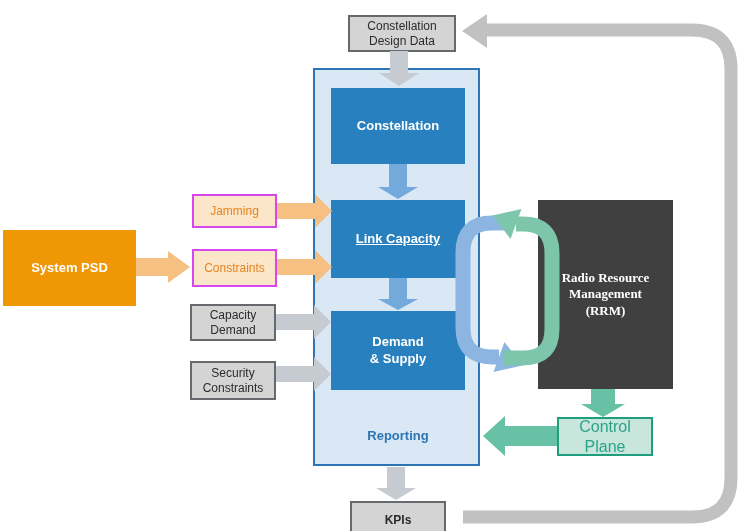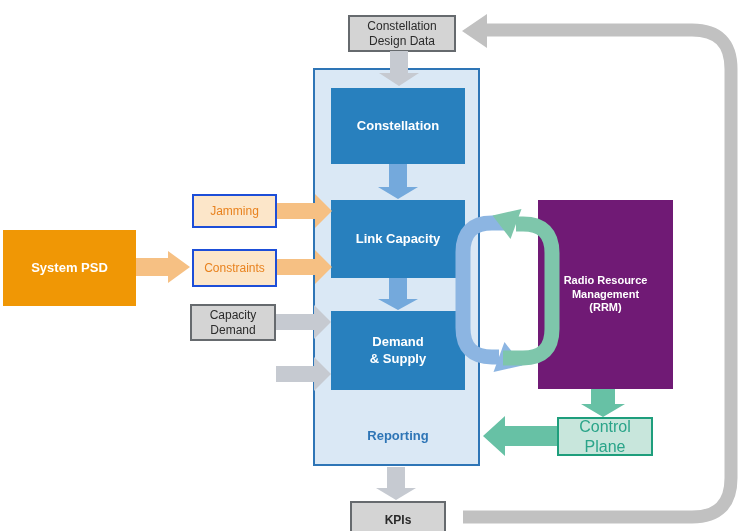--- a/index.html
+++ b/index.html
@@ -7,38 +7,38 @@
   .node{position:absolute;display:flex;align-items:center;justify-content:center;
         text-align:center;white-space:pre-line;box-sizing:border-box;line-height:1.25;}
   
   .graybox{background:#d4d4d4;border:2px solid #666a6e;color:#2b2b2b;font-size:12px;}
   
   .container-box{left:313px;top:57px;width:167px;height:398px;background:#dae8f5;
                  border:2px solid #2e75b6;}
   
   .bluebox{background:#2880be;color:#ffffff;font-weight:bold;font-size:13px;left:331px;width:134px;}
   .constellation{top:77px;height:76px;}
-  .link-capacity{top:189px;height:78px;}
+  .link-capacity{top:189px;height:78px;text-decoration:underline;}
   .demand-supply{top:300px;height:79px;}
   .reporting{left:331px;top:410px;width:134px;height:30px;color:#2e75b6;font-weight:bold;font-size:13px;}
   
   .psd{left:3px;top:219px;width:133px;height:76px;background:#f09705;color:#ffffff;
        font-weight:bold;font-size:13px;}
-  .orangebox{background:#fce6c9;border:2px solid #1d4ed8;color:#e8821e;font-size:12px;
+  .orangebox{background:#fce6c9;border:2px solid #d946ef;color:#e8821e;font-size:12px;
              left:192px;width:85px;}
   .jamming{top:183px;height:34px;}
   .interference{top:238px;height:38px;}
   
   .capacity-demand{left:190px;top:293px;width:86px;height:37px;}
   .security-constraints{left:190px;top:350px;width:86px;height:39px;}
   .design-data{left:348px;top:4px;width:108px;height:37px;}
   .kpis{left:350px;top:490px;width:96px;height:39px;font-weight:bold;}
   
-  .rrm{left:538px;top:189px;width:135px;height:189px;background:#701a75;color:#ffffff;
-       font-weight:bold;font-size:11px;}
+  .rrm{left:538px;top:189px;width:135px;height:189px;background:#404040;color:#ffffff;
+       font-weight:bold;font-size:13px;font-family:Liberation Serif, serif;}
   .control-plane{left:557px;top:406px;width:96px;height:39px;background:#c8e6dc;
                  border:2px solid #1e9e7c;color:#2aa489;font-size:16px;}
   svg.arrows{position:absolute;left:0;top:0;width:747px;height:531px;pointer-events:none;}
 </style>
 </head>
 <body>
 
 <div class="stage">
 
   <div class="node container-box"></div>
@@ -51,20 +51,22 @@
   <div class="node bluebox demand-supply">Demand
 &amp; Supply</div>
   <div class="node psd">System PSD</div>
 
   <div class="node reporting">Reporting</div>
   <div class="node orangebox jamming">Jamming</div>
   <div class="node orangebox interference">Constraints</div>
 
   <div class="node graybox capacity-demand">Capacity
 Demand</div>
+  <div class="node graybox security-constraints">Security
+Constraints</div>
 
   <div class="node rrm">Radio Resource
 Management
 (RRM)</div>
   <div class="node control-plane">Control Plane</div>
 
   <div class="node graybox kpis">KPIs</div>
 
   <svg class="arrows" viewBox="0 0 747 531" xmlns="http://www.w3.org/2000/svg">
 

